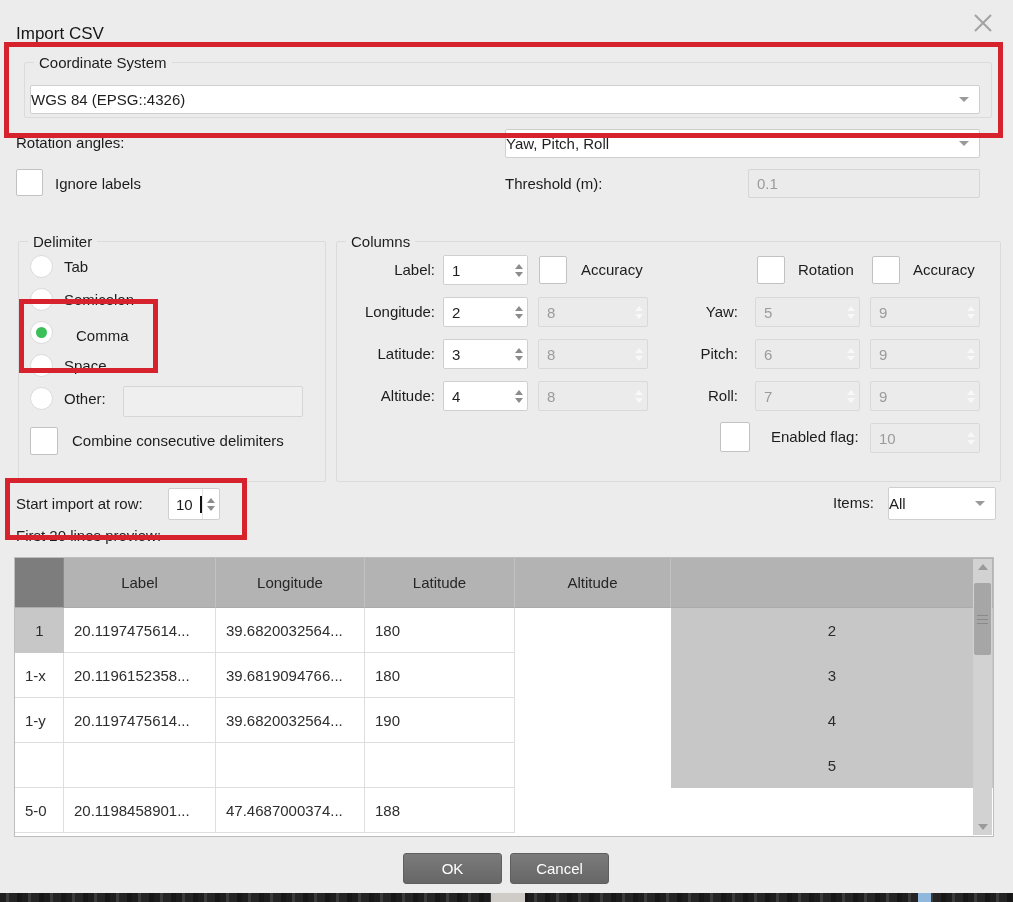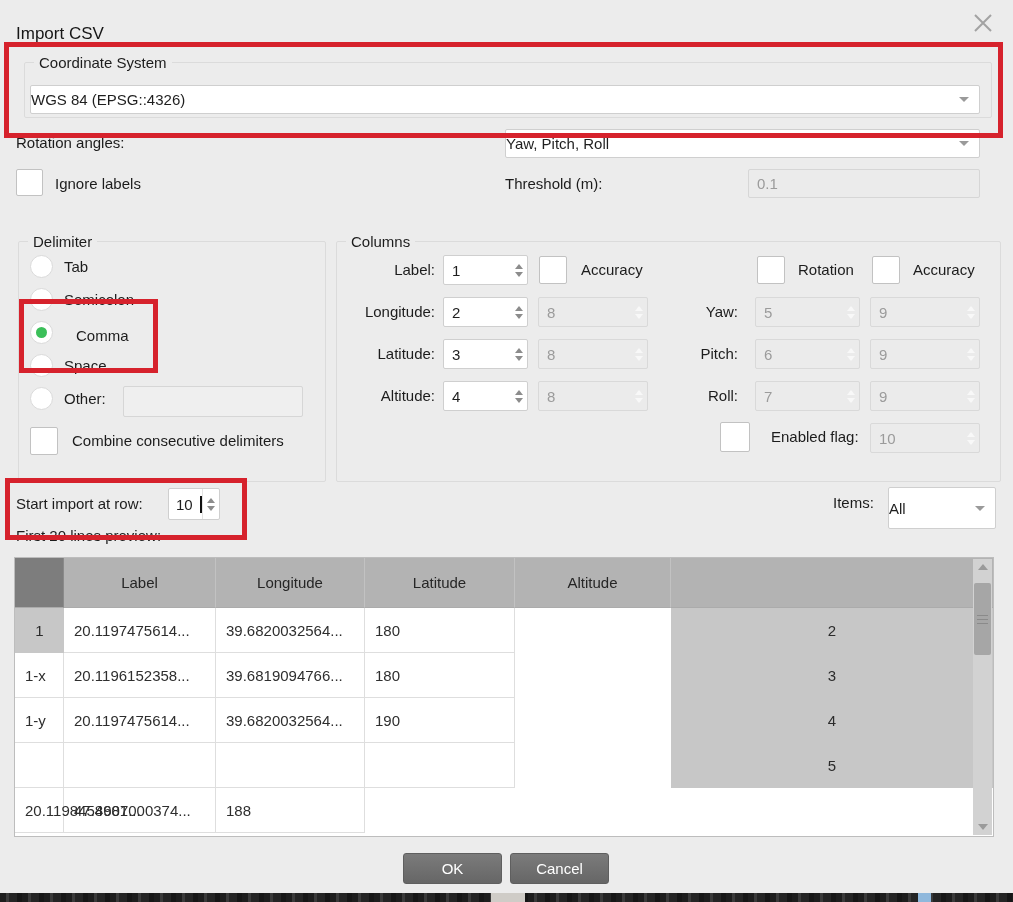--- a/index.html
+++ b/index.html
@@ -270,21 +270,21 @@
   <div class="spin" style="left:168px;top:488px;width:52px;height:32px;">
     <span class="sval" style="padding-left:7px;">10</span>
     <span class="caret"></span>
     <span class="arrows" style="border-left:1px solid #e3e3e3;">
         <i class="tri-up"></i>
         <i class="tri-dn"></i>
       </span>
   </div>
 
   <div class="lbl" style="left:833px;top:494px;">Items:</div>
-  <div class="combo" style="left:888px;top:487px;width:108px;height:42px;">
+  <div class="combo" style="left:888px;top:487px;width:108px;height:33px;">
     <span class="val">All</span>
     <i class="combo-arrow"></i>
   </div>
 
   <div class="lbl" style="left:16px;top:527px;">First 20 lines preview:</div>
 
   <div class="tbl">
     <div class="tbl-grid">
       <div class="th corner"></div>
       <div class="th">Label</div>
@@ -314,20 +314,21 @@
       <div class="td filler"></div>
 
       <div class="rn">4</div>
       <div class="td"></div>
       <div class="td"></div>
       <div class="td"></div>
       <div class="td"></div>
       <div class="td filler"></div>
 
       <div class="rn">5</div>
+      <div class="td">5-0</div>
       <div class="td">20.1198458901...</div>
       <div class="td">47.4687000374...</div>
       <div class="td">188</div>
       <div class="td filler"></div>
     </div>
 
     <div class="sb">
       <div class="sb-btn sb-up">
           <i class="sb-tri-up"></i>
         </div>

